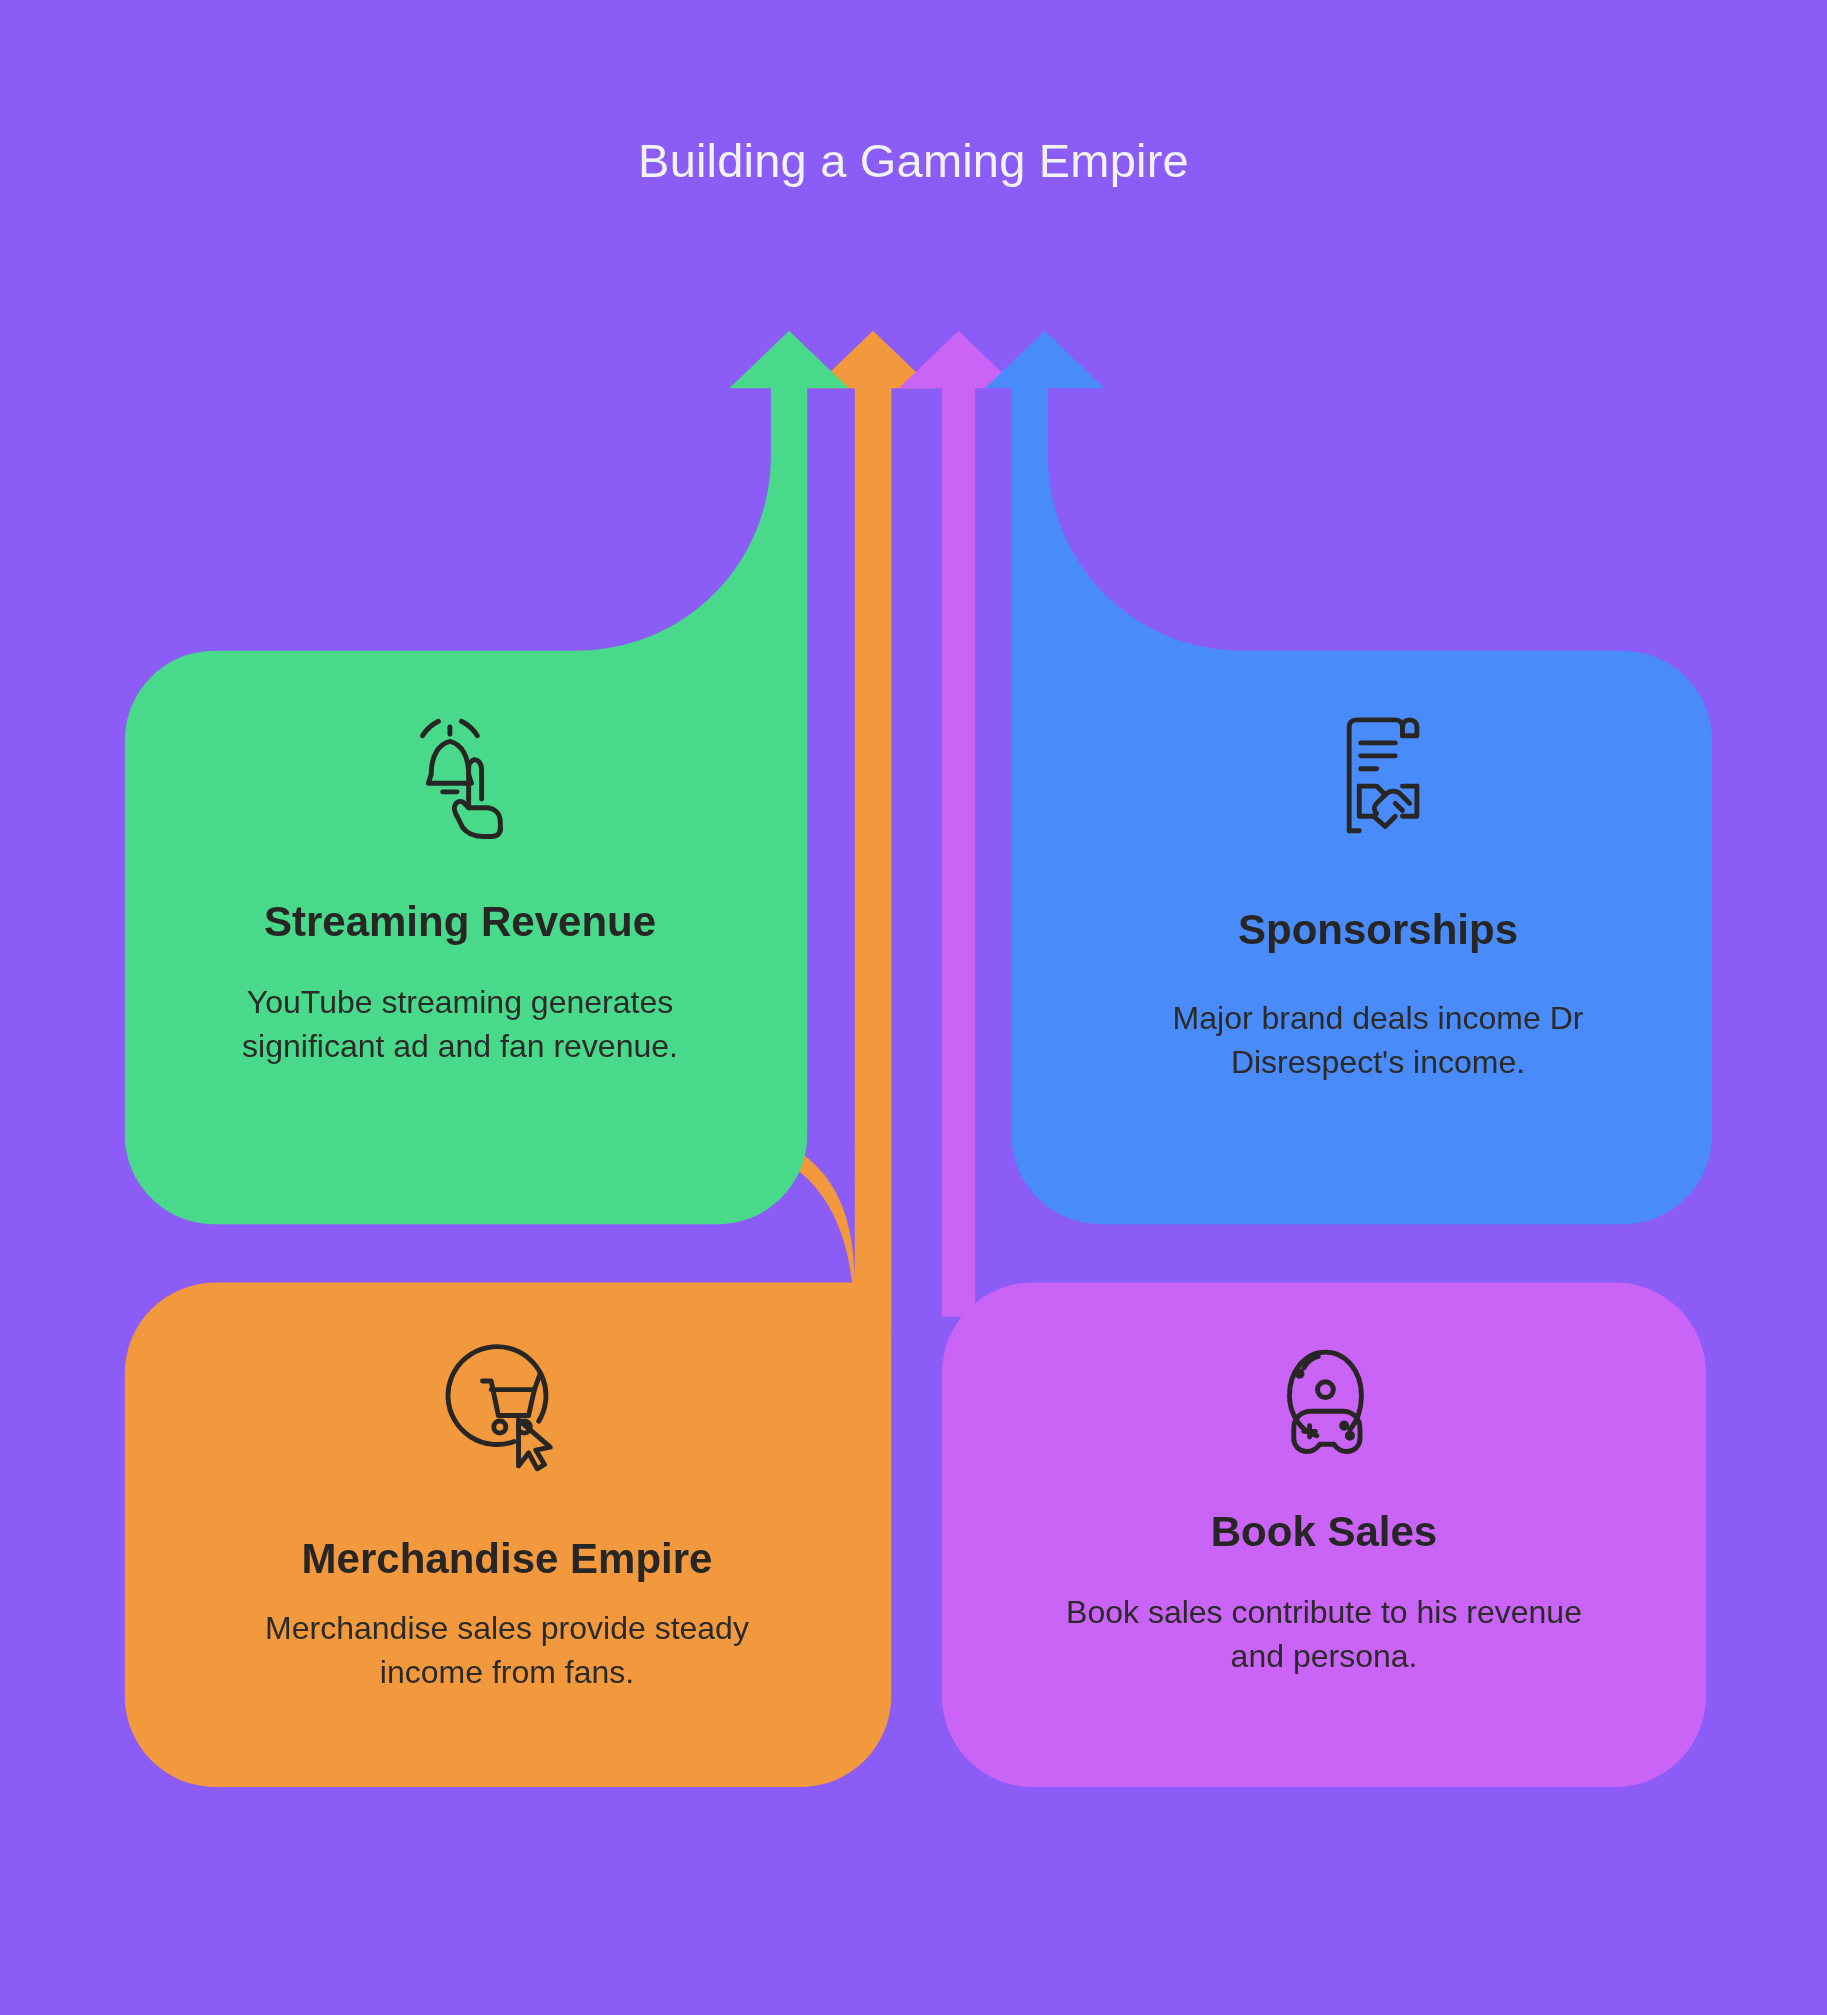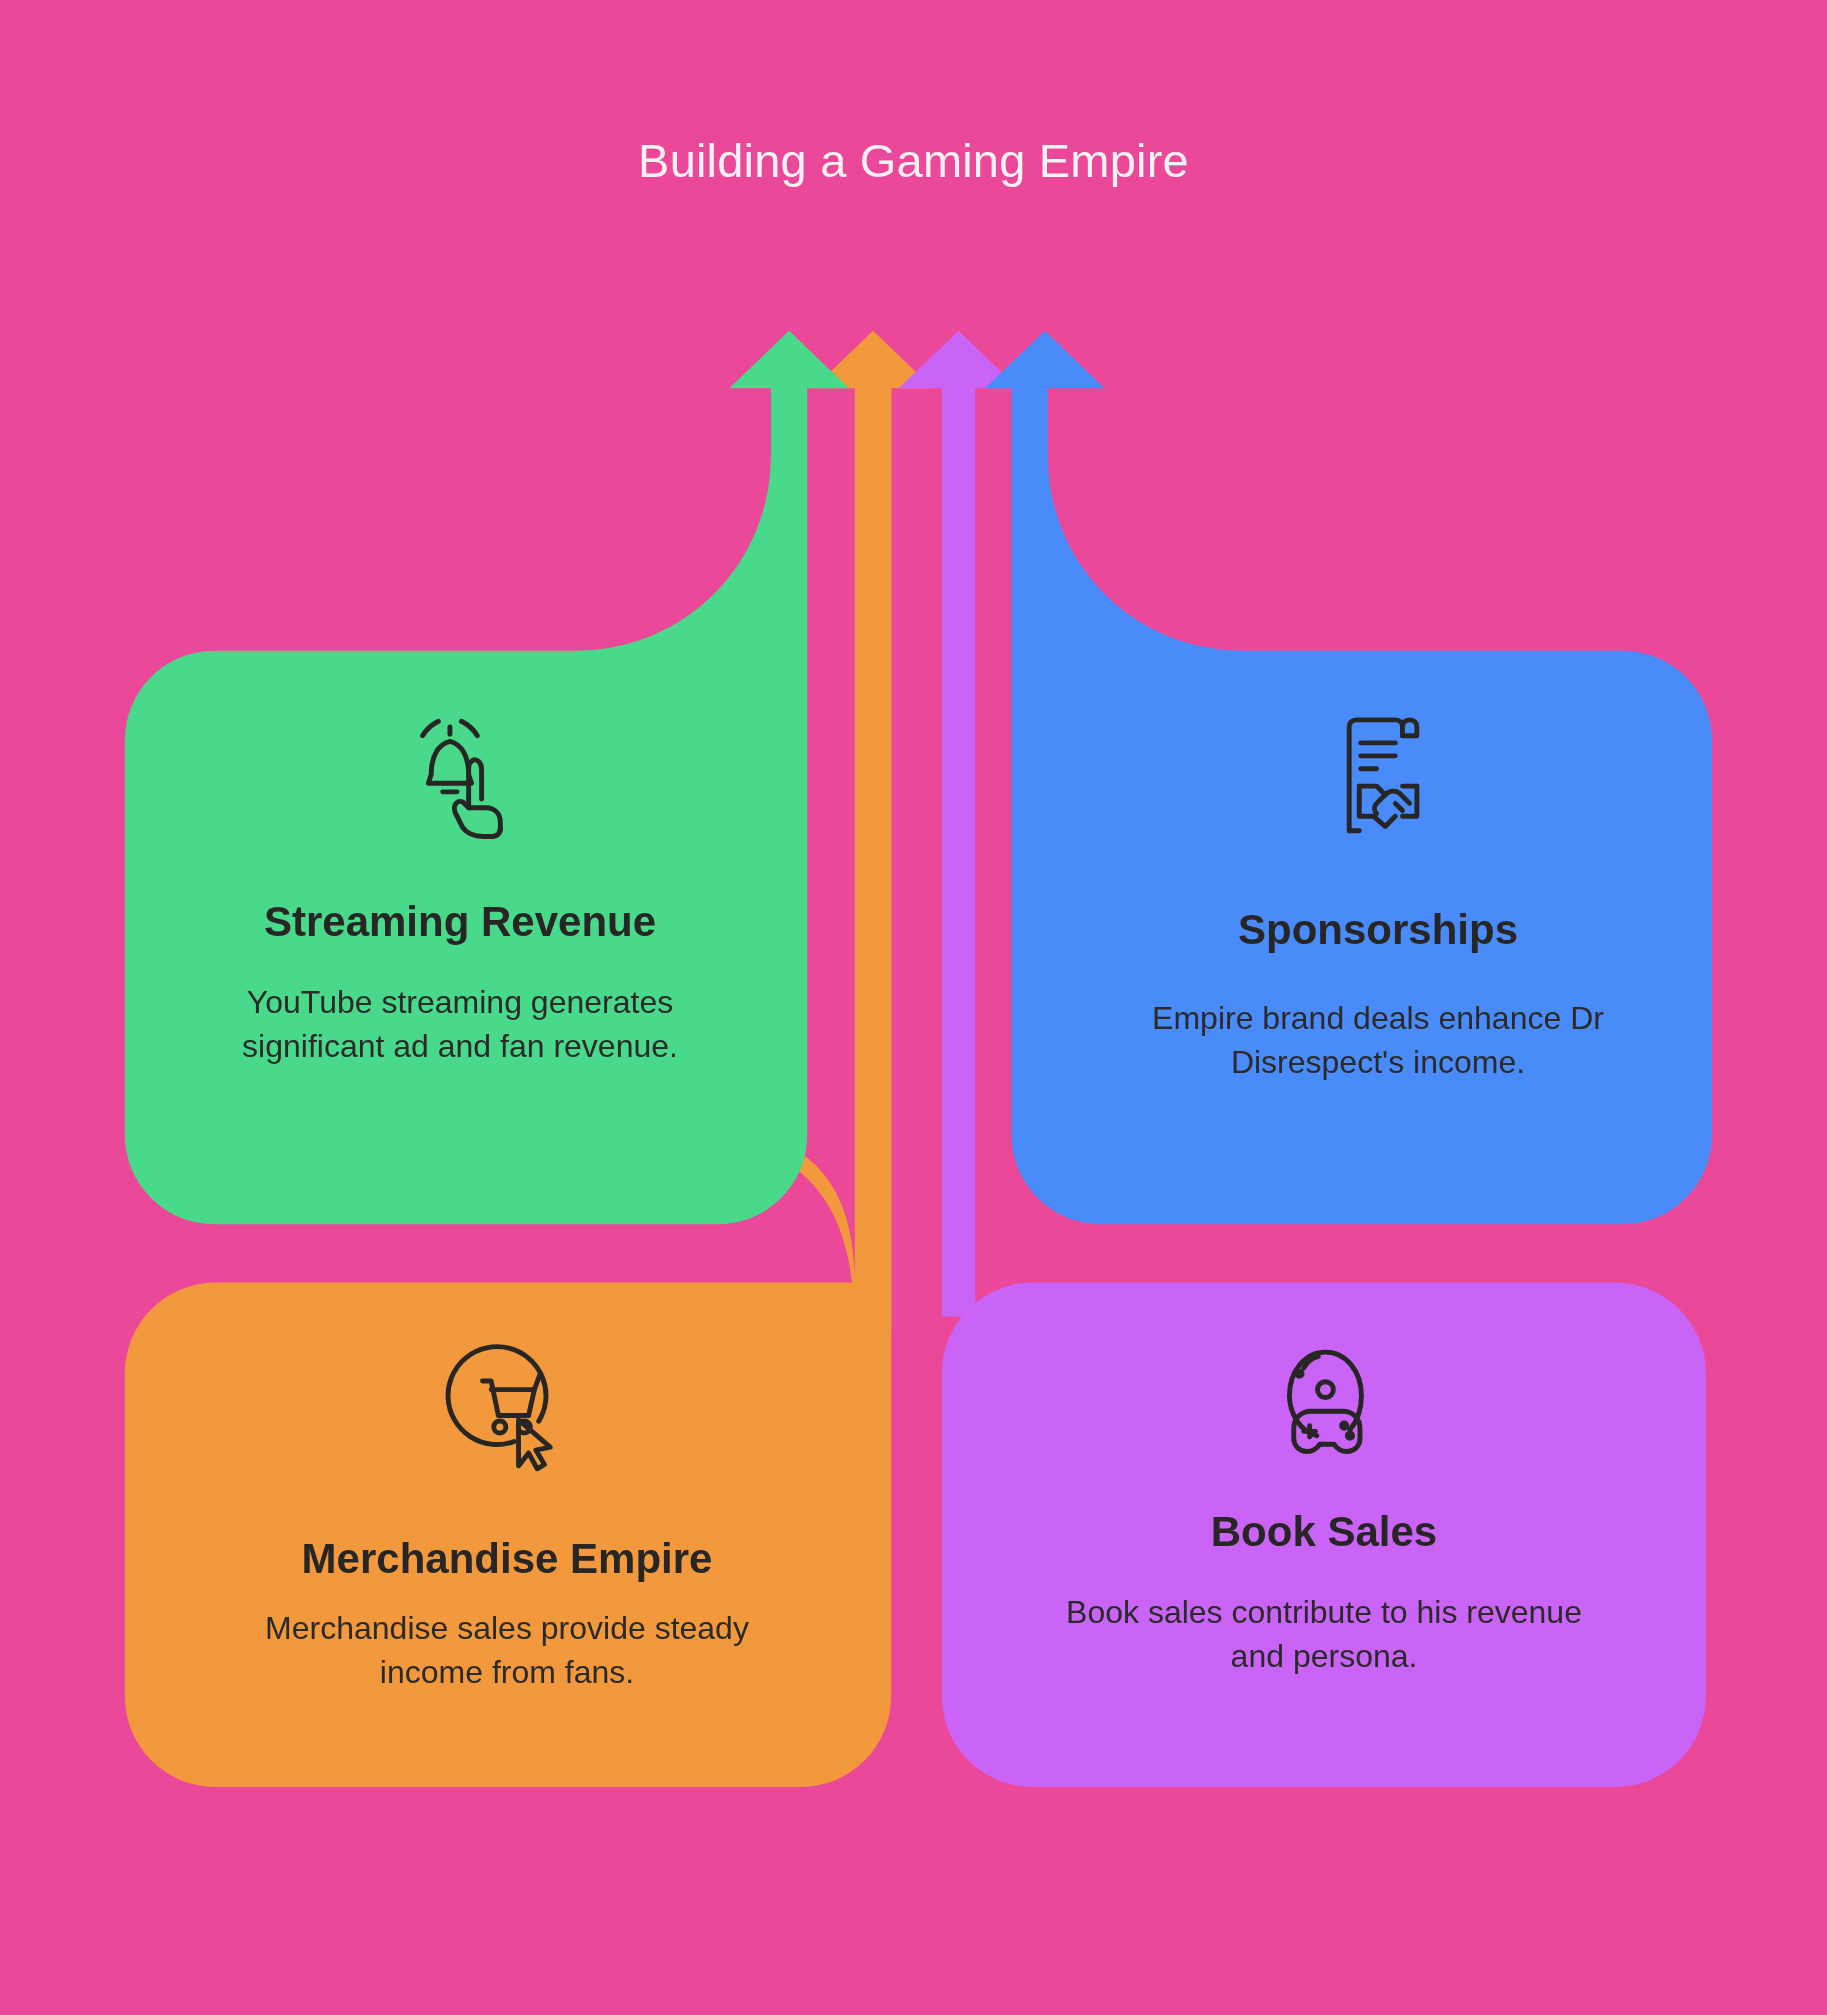--- a/index.html
+++ b/index.html
@@ -11,21 +11,21 @@
     height: 2015px;
     background: #2d2b2a;
     font-family: "Liberation Sans", sans-serif;
     overflow: hidden;
     position: relative;
   }
   #stage {
     position: relative;
     width: 1827px;
     height: 2015px;
-    background: #ec4899;
+    background: #8b5cf6;
   }
   #title {
     position: absolute;
     top: 135px;
     left: 0;
     width: 1827px;
     text-align: center;
     font-size: 47px;
     font-weight: 400;
     color: #f2f2f2;
@@ -223,21 +223,21 @@
         <path d="M67 57 L77 57"></path>
         <path d="M77 57 L77 78 L67 78"></path>
         <path d="M37 57 L37 78 L47 78"></path>
         <path d="M55 63 C58 60 62 60 65 62 L72 69"></path>
         <path d="M47 78 L55 85 L62 78"></path>
         <path d="M55 63 L49 69 C47 71 47 74 49 76"></path>
         <path d="M62 69 L67 74"></path>
       </g>
     </svg>
     <div class="card-title">Sponsorships</div>
-    <div class="card-desc">Empire brand deals enhance Dr Disrespect's income.</div>
+    <div class="card-desc">Major brand deals income Dr Disrespect's income.</div>
   </div>
 
   <div class="card-content" id="content-merchandise">
     <svg class="card-icon" viewBox="0 0 100 100">
       <g fill="none" stroke="#272625" stroke-width="3.4" stroke-linecap="round" stroke-linejoin="round">
         <path d="M72 62 A34 34 0 1 0 55 76"></path>
         <path d="M33 34 L39 34 L44 58 L65 58"></path>
         <path d="M39 40 L69 40 L65 58"></path>
         <circle cx="45" cy="66" r="4.2"></circle>
         <circle cx="62" cy="66" r="4.2"></circle>

